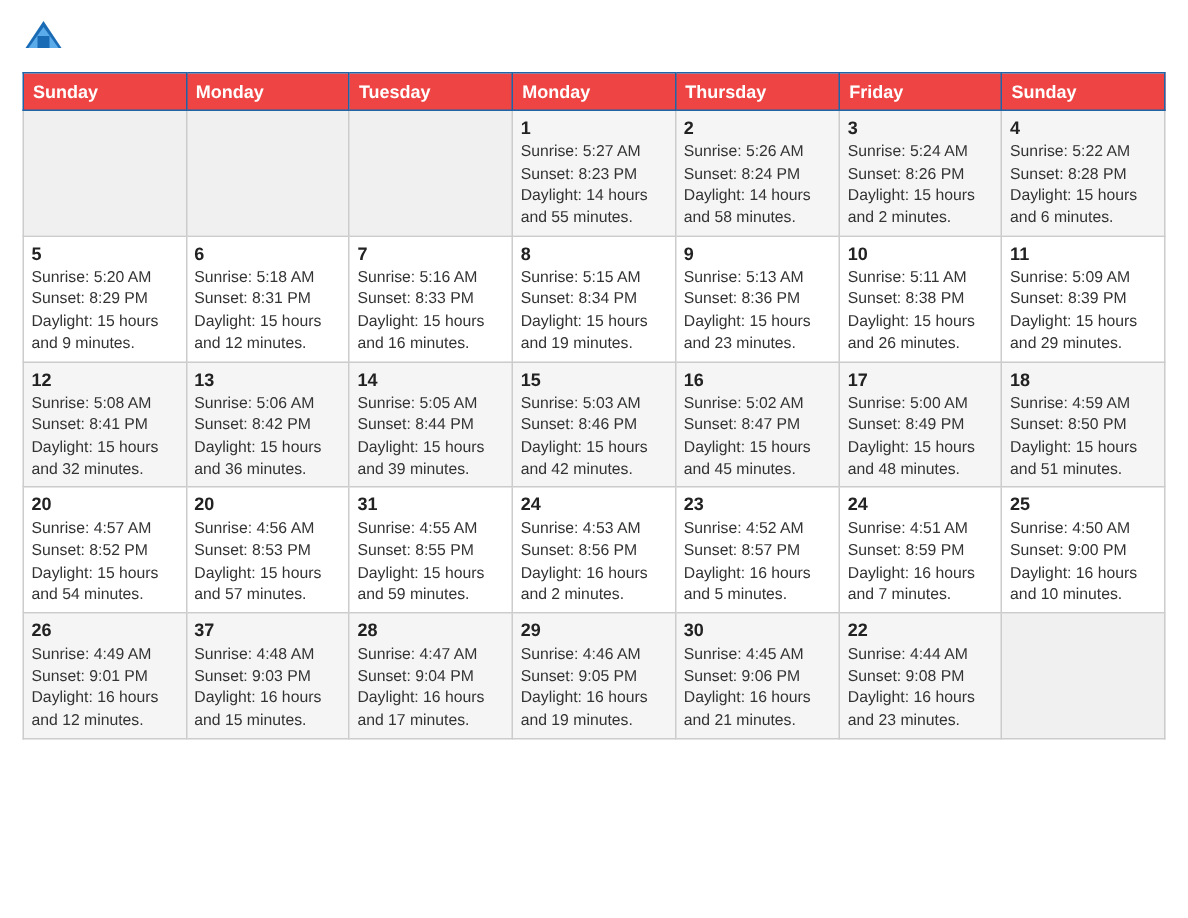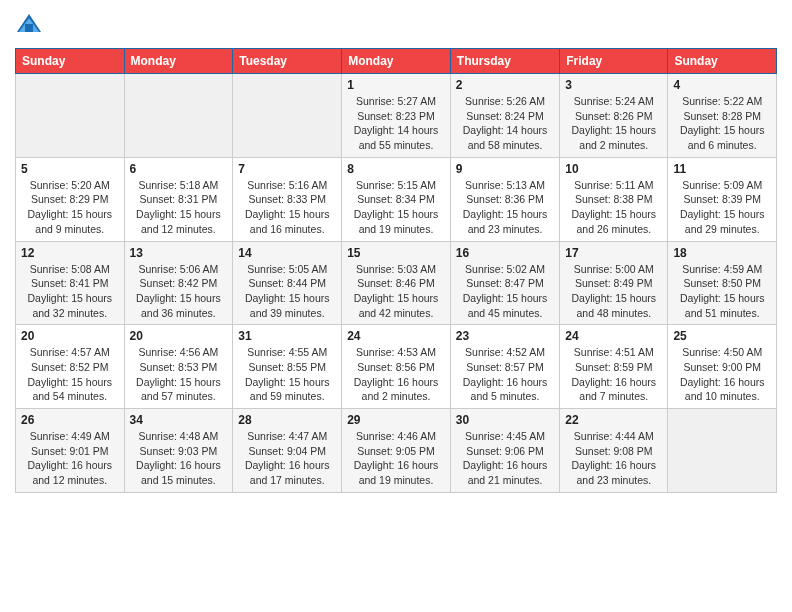--- a/index.html
+++ b/index.html
@@ -77,21 +77,20 @@
     .day-number {
       font-weight: bold;
       font-size: 12px;
       margin-bottom: 2px;
       color: #222;
     }
     .day-info {
       color: #333;
       line-height: 1.4;
       font-size: 10.5px;
-      text-align: center;
     }
     .empty-cell {
       background-color: #f0f0f0 !important;
     }
   </style>
 </head>
 <body>
 
 <div class="page">
   <div class="header">
@@ -235,21 +234,21 @@
             <div class="day-number">25</div>
             <div class="day-info">Sunrise: 4:50 AM<br>Sunset: 9:00 PM<br>Daylight: 16 hours and 10 minutes.</div>
           </td>
         </tr>
         <tr>
           <td>
             <div class="day-number">26</div>
             <div class="day-info">Sunrise: 4:49 AM<br>Sunset: 9:01 PM<br>Daylight: 16 hours and 12 minutes.</div>
           </td>
           <td>
-            <div class="day-number">34</div>
+            <div class="day-number">37</div>
             <div class="day-info">Sunrise: 4:48 AM<br>Sunset: 9:03 PM<br>Daylight: 16 hours and 15 minutes.</div>
           </td>
           <td>
             <div class="day-number">28</div>
             <div class="day-info">Sunrise: 4:47 AM<br>Sunset: 9:04 PM<br>Daylight: 16 hours and 17 minutes.</div>
           </td>
           <td>
             <div class="day-number">29</div>
             <div class="day-info">Sunrise: 4:46 AM<br>Sunset: 9:05 PM<br>Daylight: 16 hours and 19 minutes.</div>
           </td>

